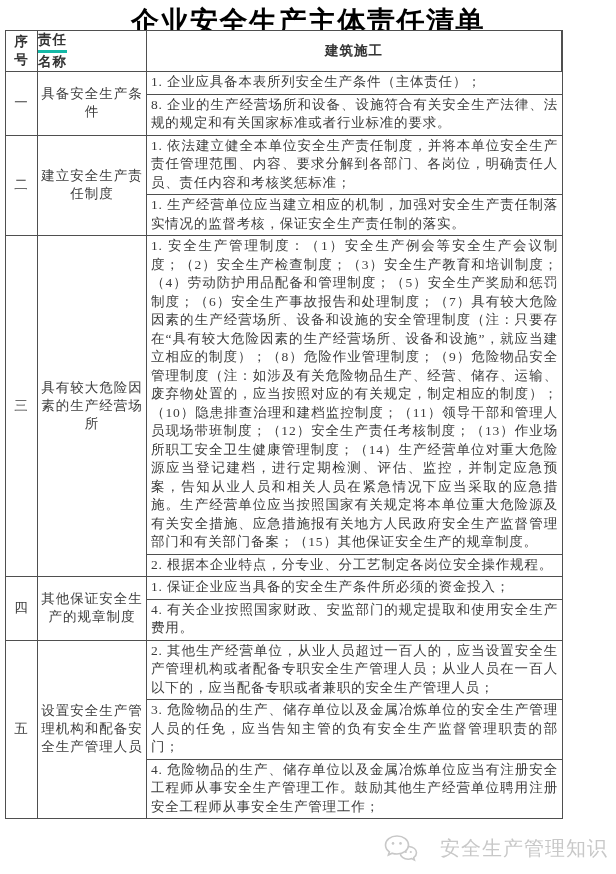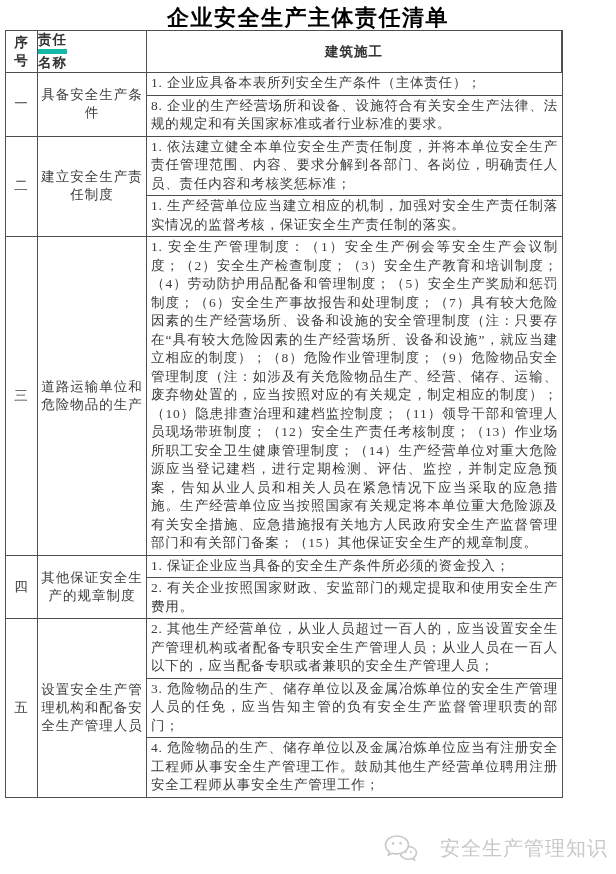--- a/index.html
+++ b/index.html
@@ -8,21 +8,21 @@
     background:#ffffff;
     font-family:"Liberation Serif", serif;
     position:relative;
     overflow:hidden;
   }
   .page { width:616px; height:874px; position:relative; }
   .title {
     text-align:center;
     font-family:"Liberation Sans", sans-serif;
     font-weight:bold;
-    font-size:22px;
+    font-size:28px;
     color:#000000;
     letter-spacing:1.5px;
     padding-top:3px;
   }
   .tbl {
     position:absolute;
     left:5px; top:30px;
     width:556px;
     border:1px solid #4f4f4f;
     background:#ffffff;
@@ -50,21 +50,21 @@
     padding:0;
     align-items:flex-start;
   }
   .name-hdr-cell .half {
     flex:1;
     display:flex;
     align-items:center;
     justify-content:center;
     min-height:18px;
   }
-  .name-hdr-cell .half + .half { border-top:5px solid #14b8a6; }
+  .name-hdr-cell .half + .half { border-top:3px solid #14b8a6; }
   .content-cell {
     display:flex;
     flex-direction:column;
   }
   .item {
     padding:1px 4px 2px 4px;
     font-size:13.5px;
     color:#3c3c3c;
     line-height:18.5px;
     letter-spacing:0.8px;
@@ -117,31 +117,32 @@
         <div class="trow">
           <div class="cell">二</div>
           <div class="cell">建立安全生产责任制度</div>
           <div class="content-cell">
             <div class="item">1. 依法建立健全本单位安全生产责任制度，并将本单位安全生产责任管理范围、内容、要求分解到各部门、各岗位，明确责任人员、责任内容和考核奖惩标准；</div>
             <div class="item">1. 生产经营单位应当建立相应的机制，加强对安全生产责任制落实情况的监督考核，保证安全生产责任制的落实。</div>
           </div>
         </div>
         <div class="trow">
           <div class="cell">三</div>
-          <div class="cell">道路运输单位和危险物品的生产</div>
+          <div class="cell">具有较大危险因素的生产经营场所</div>
           <div class="content-cell">
             <div class="item">1. 安全生产管理制度：（1）安全生产例会等安全生产会议制度；（2）安全生产检查制度；（3）安全生产教育和培训制度；（4）劳动防护用品配备和管理制度；（5）安全生产奖励和惩罚制度；（6）安全生产事故报告和处理制度；（7）具有较大危险因素的生产经营场所、设备和设施的安全管理制度（注：只要存在“具有较大危险因素的生产经营场所、设备和设施”，就应当建立相应的制度）；（8）危险作业管理制度；（9）危险物品安全管理制度（注：如涉及有关危险物品生产、经营、储存、运输、废弃物处置的，应当按照对应的有关规定，制定相应的制度）；（10）隐患排查治理和建档监控制度；（11）领导干部和管理人员现场带班制度；（12）安全生产责任考核制度；（13）作业场所职工安全卫生健康管理制度；（14）生产经营单位对重大危险源应当登记建档，进行定期检测、评估、监控，并制定应急预案，告知从业人员和相关人员在紧急情况下应当采取的应急措施。生产经营单位应当按照国家有关规定将本单位重大危险源及有关安全措施、应急措施报有关地方人民政府安全生产监督管理部门和有关部门备案；（15）其他保证安全生产的规章制度。</div>
+            <div class="item">2. 根据本企业特点，分专业、分工艺制定各岗位安全操作规程。</div>
           </div>
         </div>
         <div class="trow">
           <div class="cell">四</div>
           <div class="cell">其他保证安全生产的规章制度</div>
           <div class="content-cell">
             <div class="item">1. 保证企业应当具备的安全生产条件所必须的资金投入；</div>
-            <div class="item">2. 有关企业按照国家财政、安监部门的规定提取和使用安全生产费用。</div>
+            <div class="item">4. 有关企业按照国家财政、安监部门的规定提取和使用安全生产费用。</div>
           </div>
         </div>
         <div class="trow">
           <div class="cell">五</div>
           <div class="cell">设置安全生产管理机构和配备安全生产管理人员</div>
           <div class="content-cell">
             <div class="item">2. 其他生产经营单位，从业人员超过一百人的，应当设置安全生产管理机构或者配备专职安全生产管理人员；从业人员在一百人以下的，应当配备专职或者兼职的安全生产管理人员；</div>
             <div class="item">3. 危险物品的生产、储存单位以及金属冶炼单位的安全生产管理人员的任免，应当告知主管的负有安全生产监督管理职责的部门；</div>
             <div class="item">4. 危险物品的生产、储存单位以及金属冶炼单位应当有注册安全工程师从事安全生产管理工作。鼓励其他生产经营单位聘用注册安全工程师从事安全生产管理工作；</div>
           </div>

